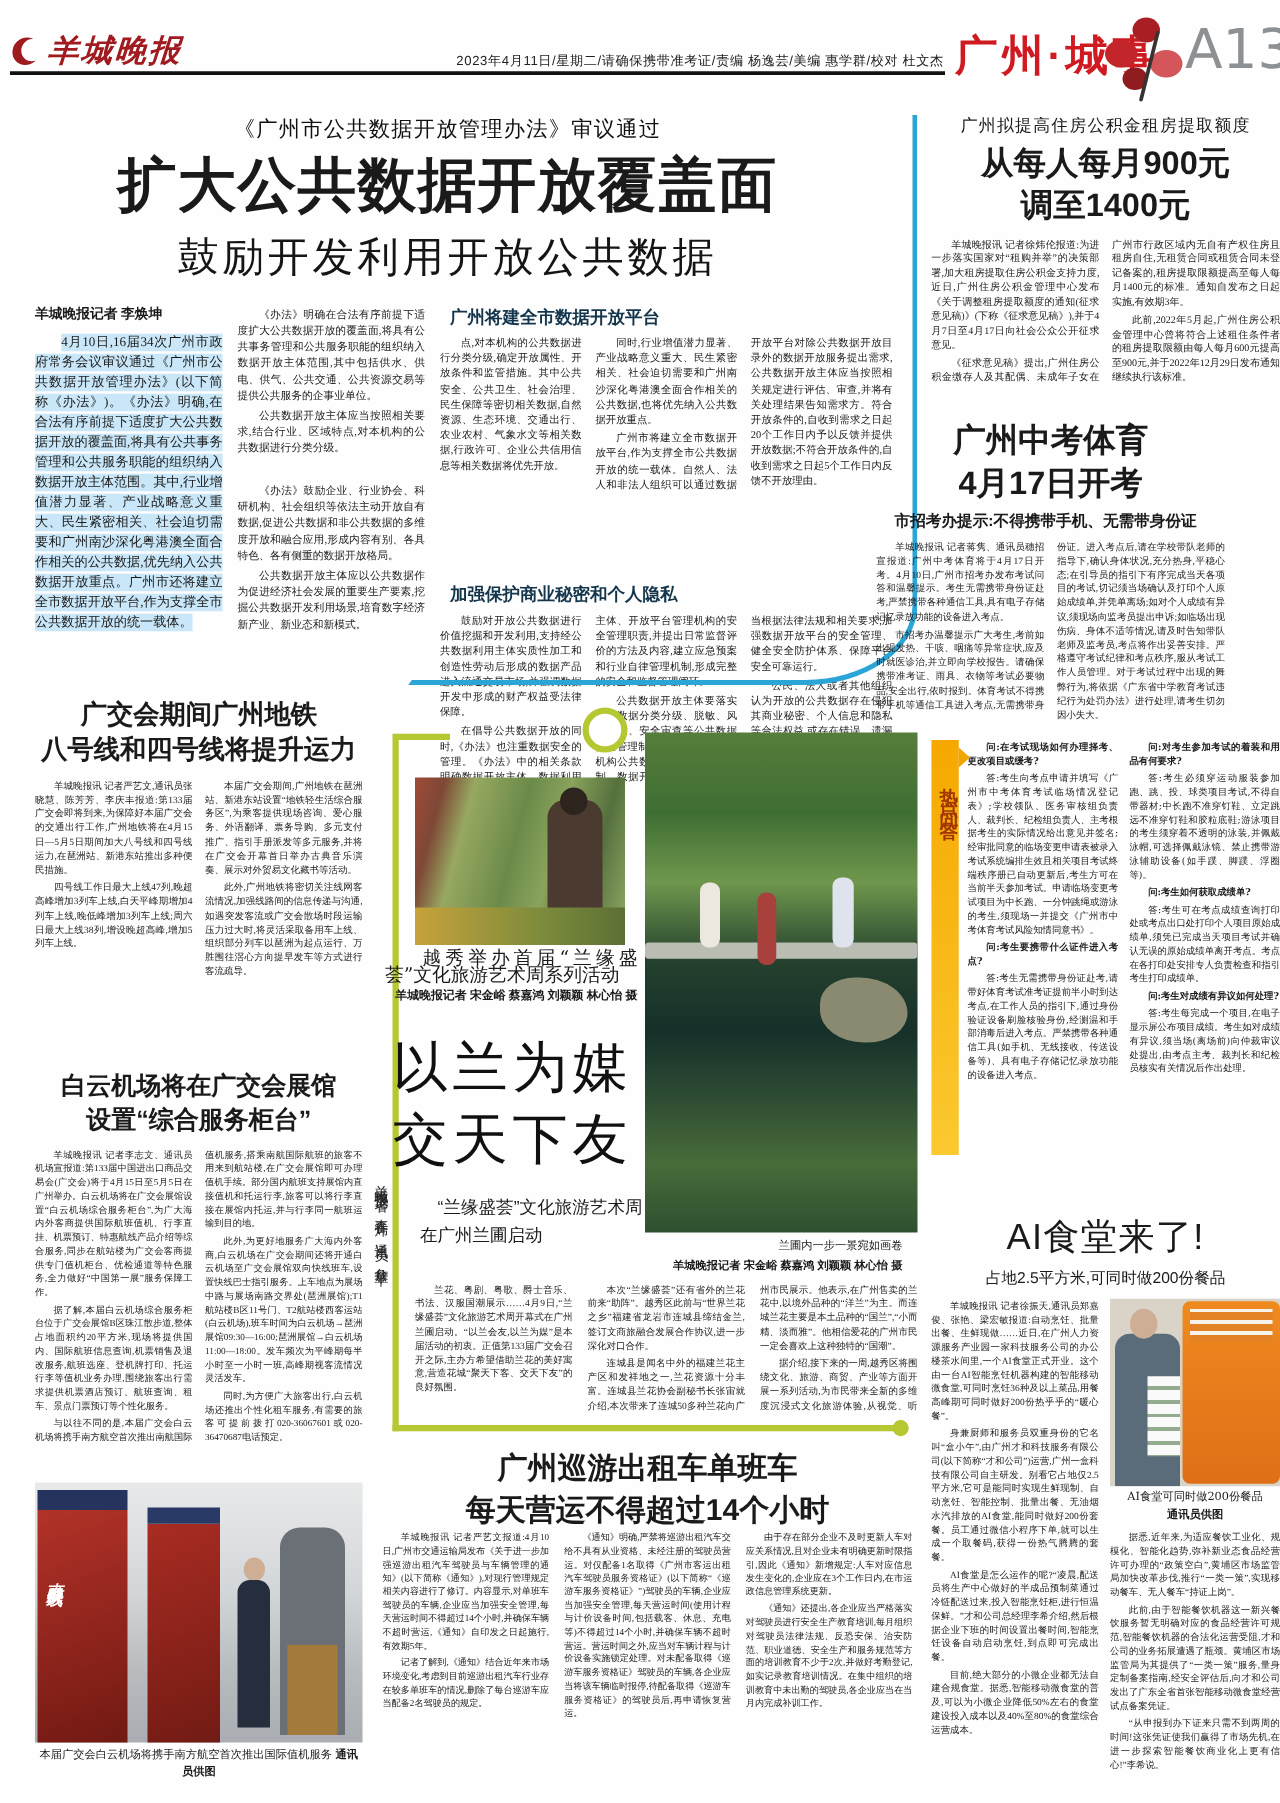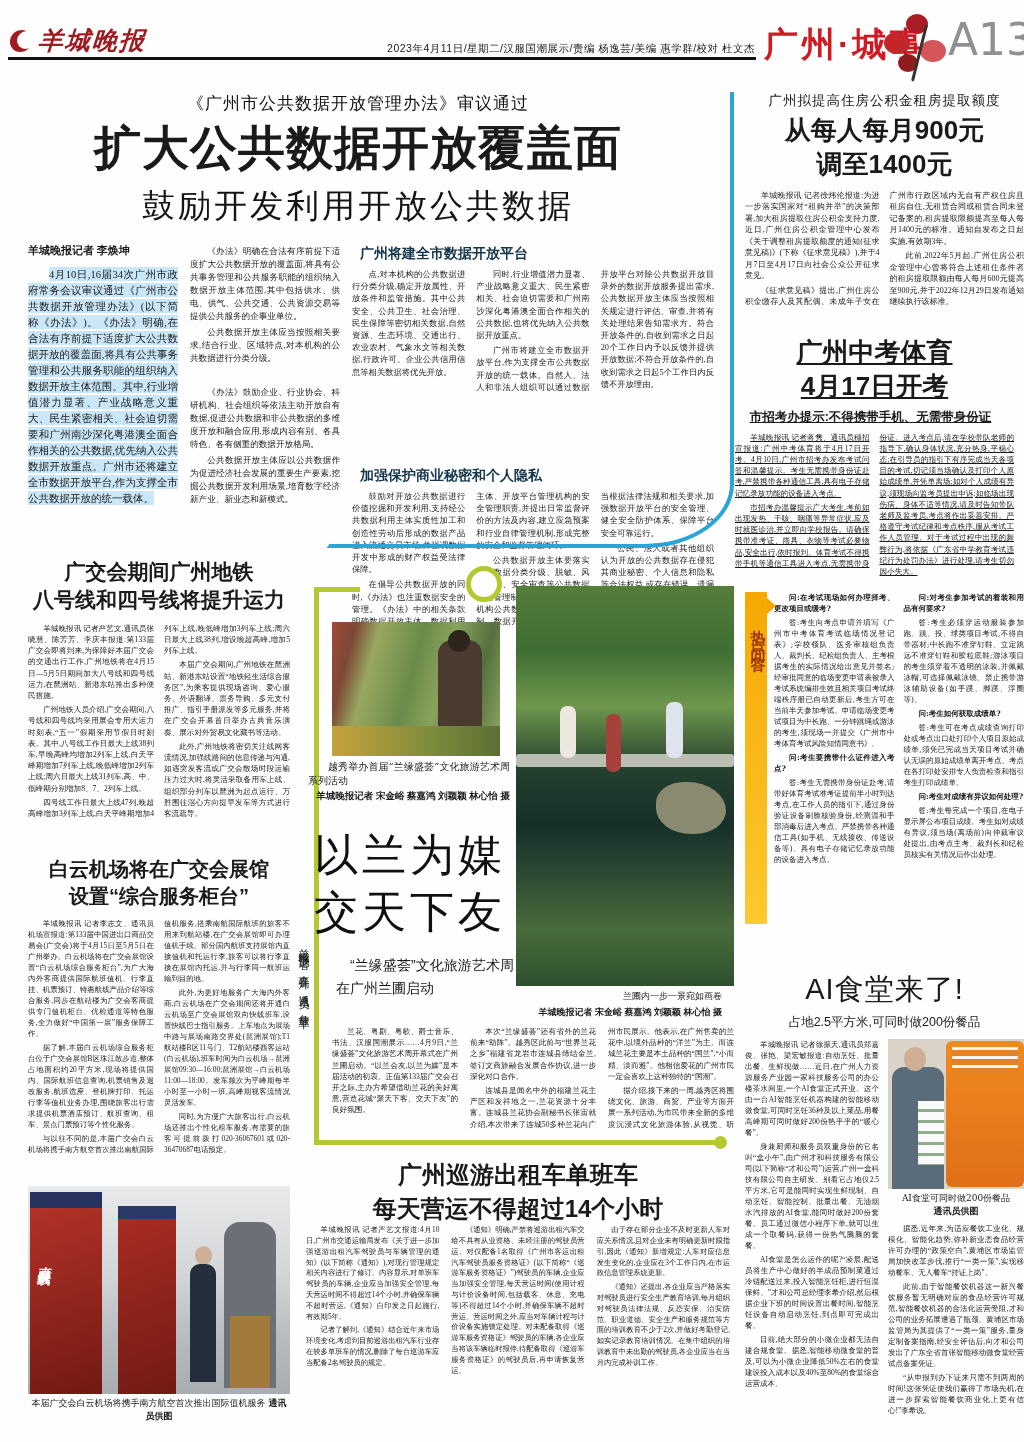--- a/index.html
+++ b/index.html
@@ -45,21 +45,21 @@
   .lead-sec h3{font-size:14px;color:#14364d;font-weight:bold;margin:2px 0 6px 8px;}
   .lead-sec .scols{column-count:3;column-gap:11px;font-size:8.3px;line-height:12.2px;}
   .sec1{height:212px;overflow:hidden;margin-bottom:10px;}
   .sec2{height:212px;overflow:hidden;}
   
   .kicker13{font-size:13.5px;text-align:center;letter-spacing:1px;margin-bottom:4px;}
   .head26{font-size:26px;font-weight:900;text-align:center;line-height:1.3;}
   .cols2{column-count:2;column-gap:10px;font-size:7.8px;line-height:11.5px;}
   #fund{left:745px;top:92px;width:279px;height:240px;overflow:hidden;}
   #fund .cols2{margin-top:8px;height:150px;overflow:hidden;font-size:8px;}
-  #zhongkao{left:735px;top:336px;width:279px;height:252px;overflow:hidden;text-decoration:underline;}
+  #zhongkao{left:701px;top:336px;width:279px;height:252px;overflow:hidden;}
   #zhongkao .sub{font-size:12.5px;font-weight:600;text-align:center;margin:5px 8px 6px 0;}
   #zhongkao .cols2{height:152px;overflow:hidden;font-size:7.6px;line-height:11.2px;}
   #hotqa{left:745px;top:592px;width:279px;height:340px;display:flex;overflow:hidden;}
   .qa-strip{flex:none;width:22px;height:306px;background:linear-gradient(180deg,#f6a800,#fbc930);
             writing-mode:vertical-rl;text-orientation:upright;color:#a03500;font-size:15px;font-weight:bold;
             letter-spacing:9px;padding-top:26px;position:relative;margin-right:7px;}
   .qa-strip:after{content:"";position:absolute;top:6px;right:-9px;border-top:8px solid transparent;
             border-bottom:8px solid transparent;border-left:9px solid #f0a500;}
   .qa-body{column-count:2;column-gap:9px;font-size:7.5px;line-height:11px;font-family:"DejaVu Serif",serif;}
   .qa-body .q{font-weight:bold;}
@@ -84,21 +84,21 @@
   .gframe{position:absolute;left:14px;top:34px;width:404px;height:548px;
           border-left:5px solid #b5c832;border-bottom:5px solid #b5c832;}
   .gframe:before{content:"";position:absolute;left:-5px;top:-5px;width:46px;height:5px;background:#b5c832;}
   .gframe:after{content:"";position:absolute;right:-4px;bottom:-9px;width:13px;height:13px;border-radius:50%;background:#b5c832;}
   .gcircle{position:absolute;left:166px;top:8px;width:26px;height:26px;border:5px solid #b5c832;border-radius:50%;background:#fff;}
   .f-headline{position:absolute;left:14px;top:268px;font-size:44px;font-weight:300;line-height:1.3;letter-spacing:4px;color:#101010;}
   .f-sub{position:absolute;left:36px;top:396px;width:178px;font-size:14px;line-height:1.65;text-indent:1em;text-align:justify;}
   .f-vbyline{position:absolute;left:-4px;top:382px;height:205px;writing-mode:vertical-rl;text-orientation:upright;
              font-size:11px;letter-spacing:2px;color:#222;}
   .f-smallcap{position:absolute;left:8px;top:202px;width:202px;}
-  .f-smallcap .cap{font-family:"DejaVu Serif",serif;font-size:10px;line-height:13.5px;text-indent:2em;text-align:justify;}
+  .f-smallcap .cap{font-family:"DejaVu Serif",serif;font-size:15px;line-height:13.5px;text-indent:2em;text-align:justify;}
   .f-smallcap .credit{font-size:9.5px;font-weight:bold;text-align:right;text-indent:0;margin-top:1px;}
   .f-bigcap{position:absolute;left:236px;top:432px;width:186px;text-align:right;}
   .f-bigcap .cap{font-family:"DejaVu Serif",serif;font-size:9px;text-indent:0;text-align:right;}
   .f-bigcap .credit{font-size:9px;font-weight:bold;text-indent:0;text-align:right;}
   .f-body{position:absolute;left:32px;top:468px;width:402px;height:114px;overflow:hidden;
           column-count:3;column-gap:12px;font-size:7.6px;line-height:11.2px;}
   #taxi{left:300px;top:1152px;width:436px;height:290px;overflow:hidden;}
   #taxi .head{font-size:24px;font-weight:700;text-align:center;line-height:1.4;margin:6px 0 0 0;}
   #taxi .cols3{column-count:3;column-gap:12px;font-size:7.3px;line-height:10.8px;height:200px;overflow:hidden;margin:0 6px;}
   
@@ -136,21 +136,21 @@
 </head>
 <body>
 
 <div id="page">
 
   <div class="abs" id="masthead">
     <span class="moon"></span>
     <span>羊城晚报</span>
   </div>
   <div class="abs" id="headrule"></div>
-  <div class="abs" id="dateline">2023年4月11日/星期二/汉服国潮展示/责编 杨逸芸/美编 惠学群/校对 杜文杰</div>
+  <div class="abs" id="dateline">2023年4月11日/星期二/请确保携带准考证/责编 杨逸芸/美编 惠学群/校对 杜文杰</div>
   <div class="abs" id="section-title">广州·城事</div>
   <div class="abs" id="flowers">
     <i class="f1"></i>
       <i class="f2"></i>
       <i class="f3"></i>
       <i class="f4"></i>
       <i class="stem"></i>
   </div>
   <div class="abs" id="pageno">A13</div>
 
@@ -259,21 +259,20 @@
         <p>“从申报到办下证来只需不到两周的时间!这张凭证使我们赢得了市场先机,在进一步探索智能餐饮商业化上更有信心!”李希说。</p>
       </div>
     </div>
   </div>
 
   <div class="abs" id="metro">
     <div class="head21 prewrap">广交会期间广州地铁
 八号线和四号线将提升运力</div>
     <div class="cols2 serifbody">
       <p>羊城晚报讯 记者严艺文,通讯员张晓慧、陈芳芳、李庆丰报道:第133届广交会即将到来,为保障好本届广交会的交通出行工作,广州地铁将在4月15日—5月5日期间加大八号线和四号线运力,在琶洲站、新港东站推出多种便民措施。</p>
-      <p>广州地铁人员介绍,广交会期间,八号线和四号线均采用展会专用大运力时刻表,“五一”假期采用节假日时刻表。其中,八号线工作日最大上线38列车,早晚高峰均增加2列车上线,白天平峰期增加7列车上线,晚低峰增加2列车上线;周六日最大上线31列车,高、中、低峰期分别增加8、7、2列车上线。</p>
       <p>四号线工作日最大上线47列,晚超高峰增加3列车上线,白天平峰期增加4列车上线,晚低峰增加3列车上线;周六日最大上线38列,增设晚超高峰,增加5列车上线。</p>
       <p>本届广交会期间,广州地铁在琶洲站、新港东站设置“地铁轻生活综合服务区”,为乘客提供现场咨询、爱心服务、外语翻译、票务导购、多元支付推广、指引手册派发等多元服务,并将在广交会开幕首日举办古典音乐演奏、展示对外贸易文化藏书等活动。</p>
       <p>此外,广州地铁将密切关注线网客流情况,加强线路间的信息传递与沟通,如遇突发客流或广交会散场时段运输压力过大时,将灵活采取备用车上线、组织部分列车以琶洲为起点运行、万胜围往滘心方向提早发车等方式进行客流疏导。</p>
     </div>
   </div>
 
   <div class="abs" id="airport">
     <div class="head21 prewrap">白云机场将在广交会展馆
 设置“综合服务柜台”</div>
     <div class="cols2 serifbody">

